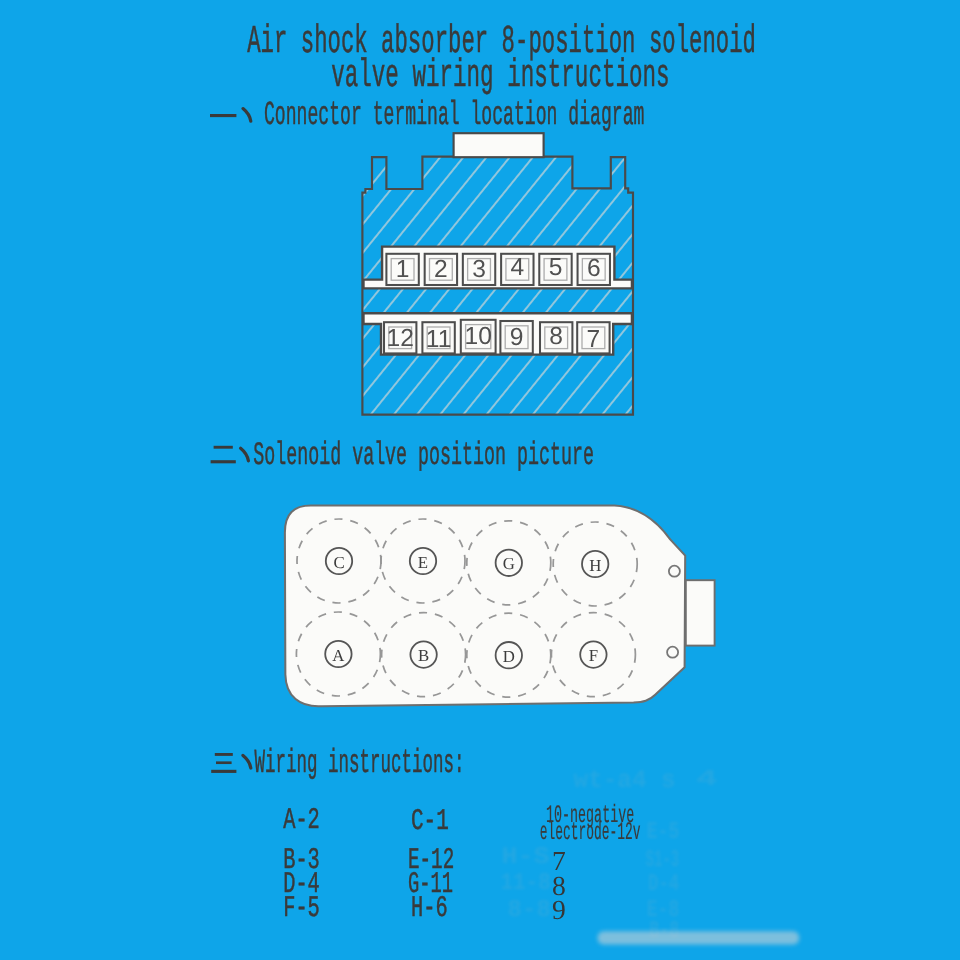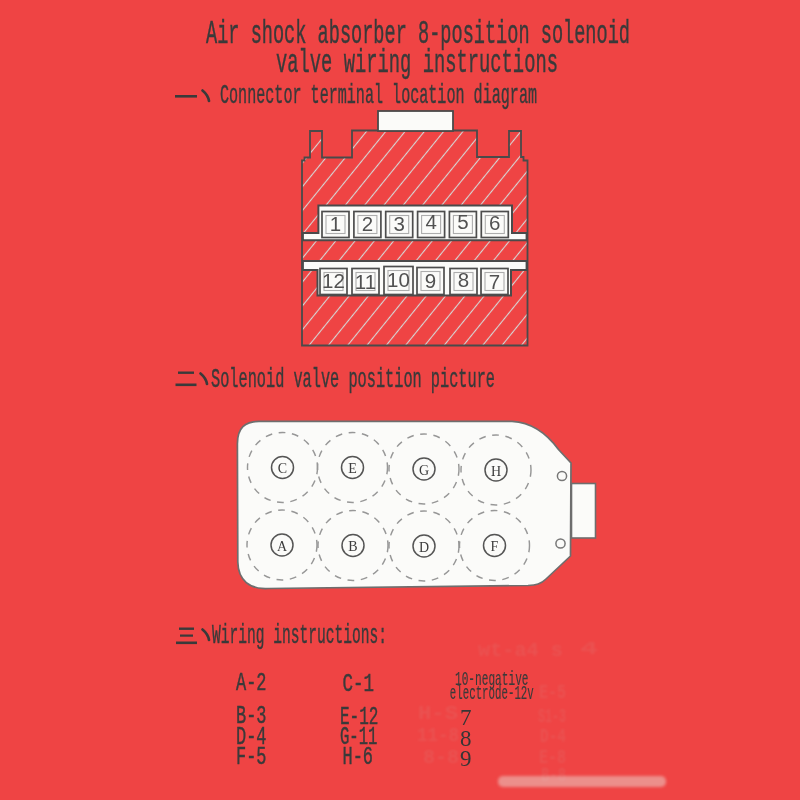--- a/index.html
+++ b/index.html
@@ -1,16 +1,16 @@
 <!DOCTYPE html>
 <html><head>
 <meta charset="utf-8">
 <style>
 html,body{margin:0;padding:0;background:#ffffff;}
-#page{width:800px;height:800px;position:relative;background:#ef4444;overflow:hidden;filter:blur(0.5px);}
+#page{width:800px;height:800px;position:relative;background:#0ea5e9;overflow:hidden;filter:blur(0.5px);}
 svg{position:absolute;left:0;top:0;}
 </style>
 </head>
 <body>
 <div id="page">
 <svg width="800" height="800" viewBox="0 0 800 800">
 <defs>
 <pattern id="hatch" patternUnits="userSpaceOnUse" width="19.3" height="15" patternTransform="rotate(-51)">
 <line x1="-2" y1="7.5" x2="22" y2="7.5" stroke="#d5d7d6" stroke-width="1.1"></line>
 </pattern>

